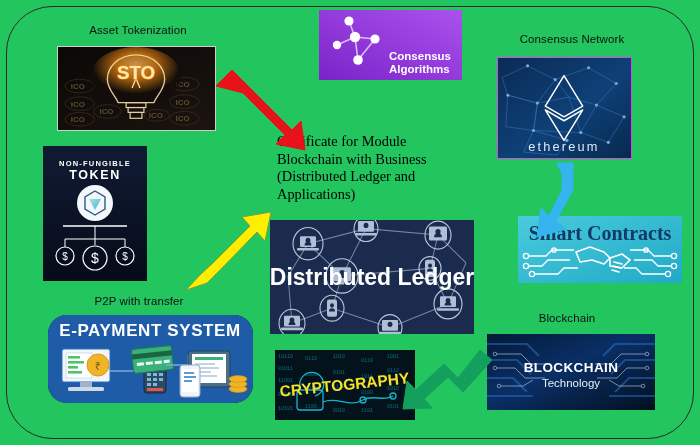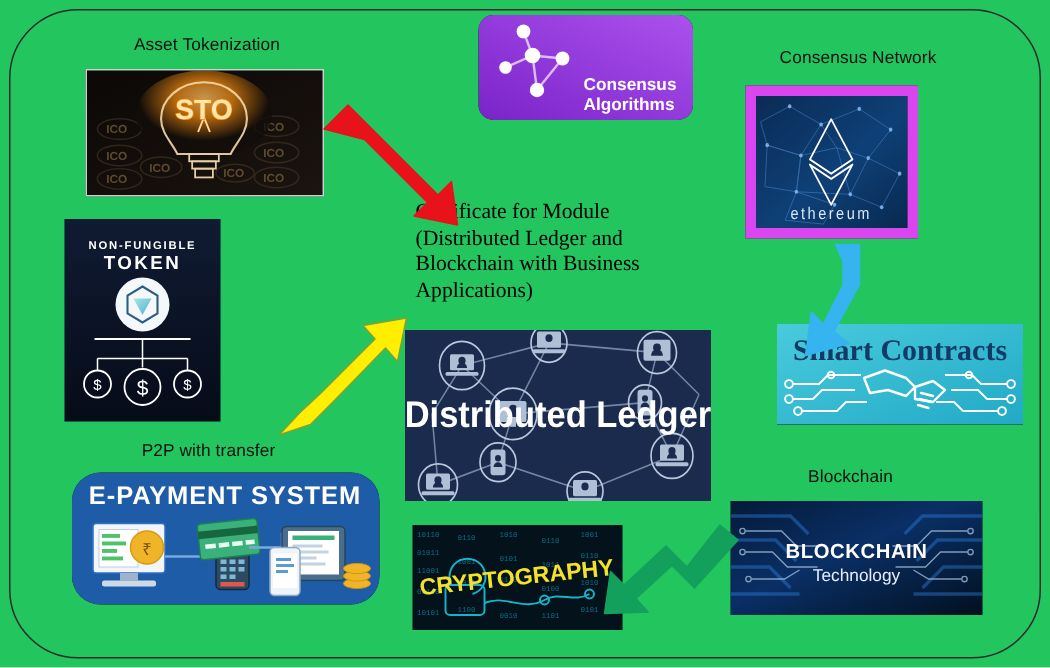--- a/index.html
+++ b/index.html
@@ -100,21 +100,21 @@
       <ellipse cx="79" cy="30" rx="46" ry="30" fill="url(#stoGlow)" opacity=".75"></ellipse>
       <path d="M79 8 C62 8 50 20 50 33 C50 43 58 50 61 57 L97 57 C100 50 108 43 108 33 C108 20 96 8 79 8 Z" fill="none" stroke="#f3d9a8" stroke-width="1.4" opacity=".9"></path>
       <rect x="69" y="57" width="20" height="5" fill="none" stroke="#e6cfa4" stroke-width="1.2"></rect>
       <rect x="71" y="62" width="16" height="5" fill="none" stroke="#e6cfa4" stroke-width="1.2"></rect>
       <rect x="73" y="67" width="12" height="6" fill="none" stroke="#e6cfa4" stroke-width="1.2"></rect>
       <path d="M75 42 L79 32 L83 42" fill="none" stroke="#ffd79a" stroke-width="1.3"></path>
       <text x="79" y="33" text-anchor="middle" font-family="Liberation Sans, sans-serif" font-size="19" font-weight="bold" fill="#ffe7b0" style="paint-order:stroke" stroke="#ff8a00" stroke-width="1">STO</text>
     </svg>
   </div>
 
-  <div class="tile" style="left:319px; top:10px; width:143px; height:70px;border-radius:10px;">
+  <div class="tile" style="left:319px; top:10px; width:143px; height:70px;">
     <svg class="fill" viewBox="0 0 143 70" preserveAspectRatio="none">
       <defs>
         <linearGradient id="cGrad" x1="0" y1="1" x2="1" y2="0">
           <stop offset="0%" stop-color="#7a23c9"></stop>
           <stop offset="100%" stop-color="#ab52ed"></stop>
         </linearGradient>
       </defs>
       <rect width="143" height="70" fill="url(#cGrad)"></rect>
       <g stroke="#e9d3fb" stroke-width="1.6" opacity=".85">
         <line x1="30" y1="11" x2="36" y2="27"></line>
@@ -130,21 +130,21 @@
           <circle cx="56" cy="29" r="4.6"></circle>
         <circle cx="39" cy="50" r="4.8"></circle>
       </g>
       <text x="70" y="50" font-family="Liberation Sans, sans-serif" font-size="11.5" font-weight="bold" fill="#ffffff">Consensus</text>
       <text x="70" y="63" font-family="Liberation Sans, sans-serif" font-size="11.5" font-weight="bold" fill="#ffffff">Algorithms</text>
     </svg>
   </div>
 
   <div class="label" style="left:487px; top:33px; width:170px;">Consensus Network</div>
 
-  <div class="tile" style="left:497px; top:57px; width:115px; height:102px; border:7px solid #d946ef;">
+  <div class="tile" style="left:497px; top:57px; width:135px; height:102px; border:1px solid #d946ef;">
     <svg class="fill" viewBox="0 0 135 102" preserveAspectRatio="none">
       <defs>
         <linearGradient id="eGrad" x1="0" y1="0" x2="1" y2="1">
           <stop offset="0%" stop-color="#0b2b55"></stop>
           <stop offset="55%" stop-color="#0e4077"></stop>
           <stop offset="100%" stop-color="#08294f"></stop>
         </linearGradient>
       </defs>
       <rect width="135" height="102" fill="url(#eGrad)"></rect>
       <g stroke="#4f8fd6" stroke-width=".7" opacity=".55" fill="none">
@@ -289,22 +289,22 @@
           <ellipse cx="190" cy="74" rx="9" ry="3.4"></ellipse>
             <ellipse cx="190" cy="69" rx="9" ry="3.4"></ellipse>
           <ellipse cx="190" cy="64" rx="9" ry="3.4"></ellipse>
         </g>
       </g>
     </svg>
   </div>
 
   <div class="center-head">
     <div>Certificate for Module</div>
+    <div>Blockchain with Business</div>
     <div>(Distributed Ledger and</div>
-    <div>Blockchain with Business</div>
     <div>Applications)</div>
   </div>
 
   <div class="tile" style="left:270px; top:220px; width:204px; height:114px;padding-left:20px;">
     <svg class="fill" viewBox="0 0 204 106" preserveAspectRatio="none">
       <rect width="204" height="106" fill="#1b2b4d"></rect>
       <g stroke="#8fa5c4" stroke-width="1" opacity=".75" fill="none">
         <line x1="38" y1="22" x2="96" y2="8"></line>
           <line x1="96" y1="8" x2="168" y2="14"></line>
         <line x1="38" y1="22" x2="72" y2="52"></line>

